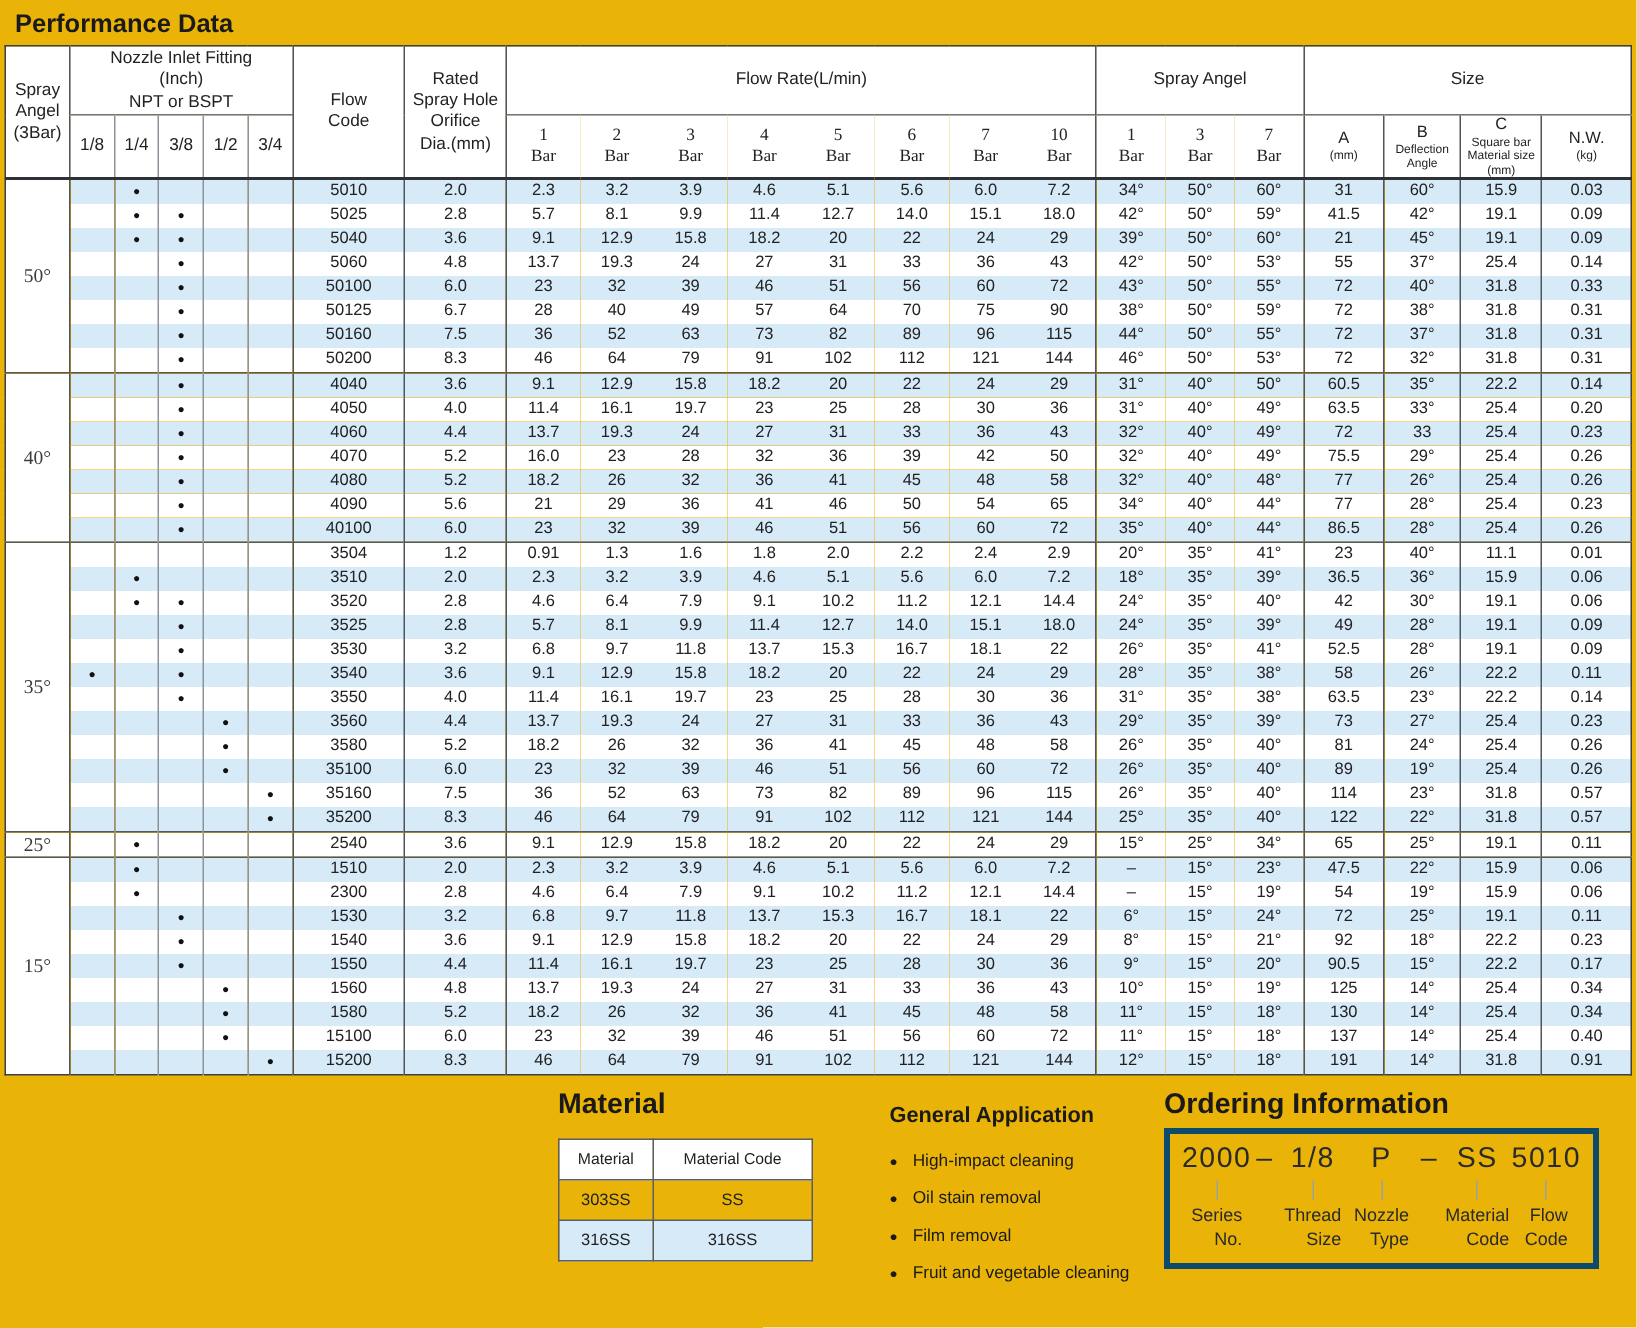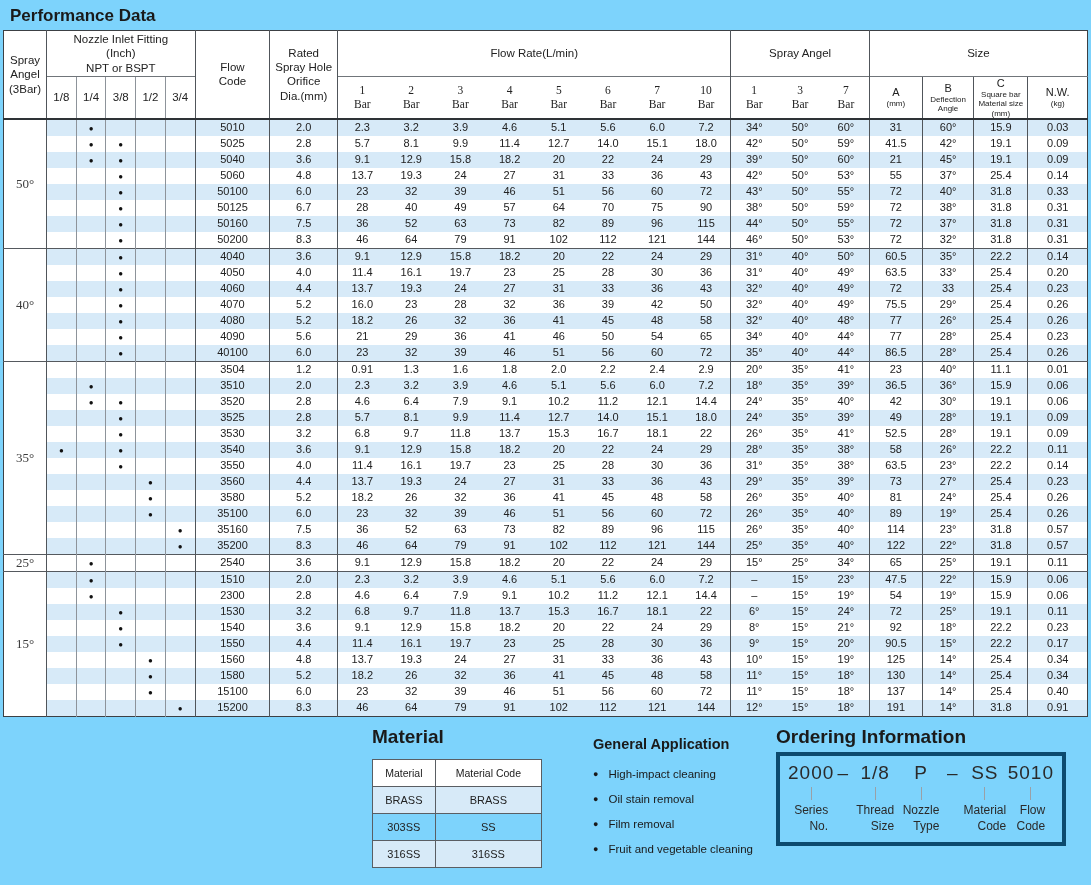--- a/index.html
+++ b/index.html
@@ -1,16 +1,16 @@
 <!DOCTYPE html>
 <html style="--stripe: #d7eaf8; --border-dark: #50555a; --border-light: #8d939a; --dot: #111111;"><head>
 <meta charset="utf-8">
 <style>
   html,body{margin:0;padding:0;background:#fff;}
-  #page{position:relative;width:1091px;height:885px;background:#7dd3fc;overflow:hidden;
+  #page{position:relative;width:1091px;height:885px;background:#eab308;overflow:hidden;
         font-family:"Liberation Sans",sans-serif;color:#222;}
   #title{position:absolute;left:10px;top:6px;font-size:17px;font-weight:bold;color:#1a1a1a;}
 
   
   table.main{position:absolute;left:3px;top:30px;width:1085px;border-collapse:collapse;
              table-layout:fixed;border:1.5px solid #3c4044;}
   .main th{font-weight:normal;white-space:pre-line;font-size:11.5px;line-height:1.25;
            padding:0;text-align:center;vertical-align:middle;color:#222;background:#fff;}
   .main td{font-size:11px;line-height:1;height:16px;padding:0;text-align:center;
            vertical-align:middle;white-space:nowrap;overflow:hidden;color:#222;}
@@ -1039,24 +1039,20 @@
   <div id="material-block">
     <div id="material-heading">Material</div>
     <table class="mat">
       <thead>
           <tr>
         <th>Material</th>
         <th>Material Code</th>
       </tr>
         </thead>
       <tbody>
-          <tr class="shade">
-            <td>BRASS</td>
-            <td>BRASS</td>
-          </tr>
           <tr class="">
             <td>303SS</td>
             <td>SS</td>
           </tr>
           <tr class="shade">
             <td>316SS</td>
             <td>316SS</td>
           </tr>
         </tbody>
     </table>

